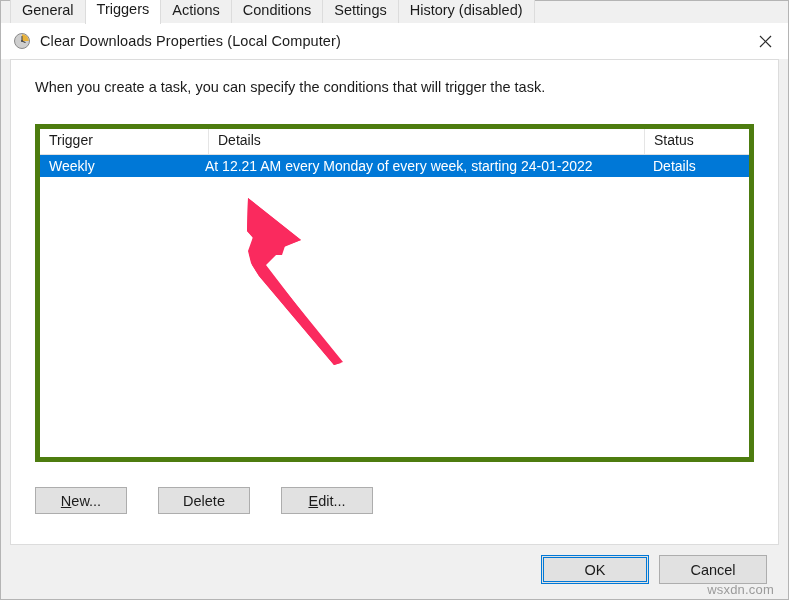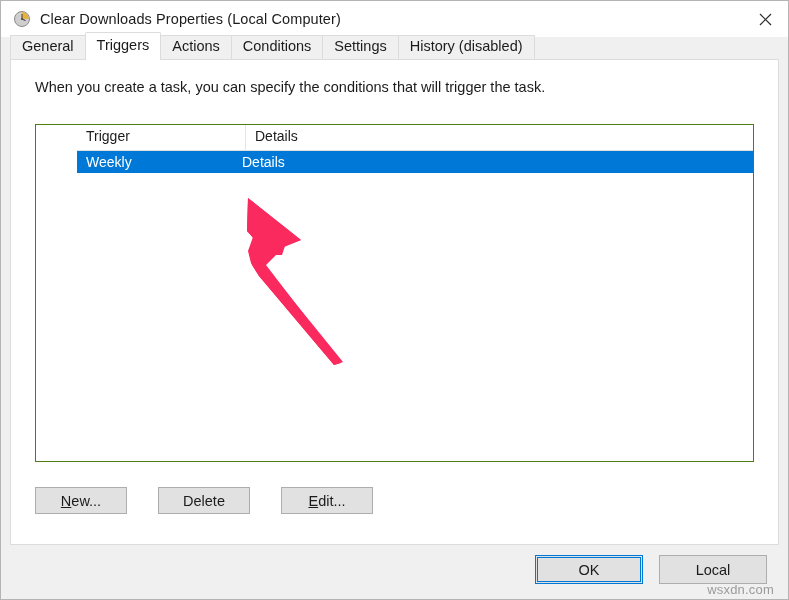--- a/index.html
+++ b/index.html
@@ -121,25 +121,24 @@
     text-align: right;
   }
 
   
   #listview {
     position: absolute;
     left: 24px;
     top: 64px;
     right: 24px;
     bottom: 82px;
-    border: 1px solid #4d7c0f;
+    border: 5px solid #4d7c0f;
     background: #ffffff;
     box-sizing: border-box;
     overflow: hidden;
-    padding-left: 41px;
   }
   #list-header {
     display: flex;
     height: 25px;
     border-bottom: 1px solid #e0e0e0;
     background: #ffffff;
   }
   .hcell {
     font-size: 14px;
     color: #1b1b1b;
@@ -202,21 +201,21 @@
     height: 54px;
     flex: none;
     background: #f0f0f0;
     position: relative;
   }
   #footer-buttons {
     position: absolute;
     right: 21px;
     top: 10px;
     display: flex;
-    gap: 16px;
+    gap: 10px;
   }
   .btn-footer {
     min-width: 108px;
     height: 29px;
   }
   .btn-footer.default {
     border: 1px solid #0078d7;
     outline: 1px solid #0078d7;
     outline-offset: -3px;
   }
@@ -239,61 +238,63 @@
     width: 110px;
     height: 175px;
     pointer-events: none;
     z-index: 20;
   }
 </style>
 </head>
 <body>
 
 <div id="dialog">
+
+  <div id="tabstrip">
+    <div id="tabs">
+      <div class="tab">General</div>
+      <div class="tab active">Triggers</div>
+      <div class="tab">Actions</div>
+      <div class="tab">Conditions</div>
+      <div class="tab">Settings</div>
+      <div class="tab">History (disabled)</div>
+    </div>
+  </div>
 
   <div id="titlebar">
     <svg id="title-icon" viewBox="0 0 18 18" xmlns="http://www.w3.org/2000/svg">
       <circle cx="9" cy="9" r="7.5" fill="#cfcfcf" stroke="#8a8a8a" stroke-width="1"></circle>
       <path d="M9 2.2 A6.8 6.8 0 0 1 15.8 9 L9 9 Z" fill="#e8b23a"></path>
       <circle cx="9" cy="9" r="0.9" fill="#4a4a4a"></circle>
       <line x1="9" y1="9" x2="9" y2="4.6" stroke="#4a4a4a" stroke-width="1.1" stroke-linecap="round"></line>
       <line x1="9" y1="9" x2="12.2" y2="10.4" stroke="#4a4a4a" stroke-width="1.1" stroke-linecap="round"></line>
     </svg>
     <span id="title-text">Clear Downloads Properties (Local Computer)</span>
     <div id="close-button">
       <svg width="13" height="13" viewBox="0 0 13 13">
         <line x1="1" y1="1" x2="12" y2="12" stroke="#2b2b2b" stroke-width="1.2"></line>
         <line x1="12" y1="1" x2="1" y2="12" stroke="#2b2b2b" stroke-width="1.2"></line>
       </svg>
     </div>
   </div>
 
-  <div id="tabstrip">
-    <div id="tabs">
-      <div class="tab">General</div>
-      <div class="tab active">Triggers</div>
-      <div class="tab">Actions</div>
-      <div class="tab">Conditions</div>
-      <div class="tab">Settings</div>
-      <div class="tab">History (disabled)</div>
-    </div>
-  </div>
-
   <div id="panel">
 
     <div id="description">When you create a task, you can specify the conditions that will trigger the task.</div>
 
     <div id="listview">
       <div id="list-header">
         <div class="hcell col-trigger">Trigger</div>
         <div class="hcell col-details">Details</div>
+        <div class="hcell col-status">Status</div>
       </div>
 
       <div class="row selected">
         <div class="cell col-trigger">Weekly</div>
+        <div class="cell col-details">At 12.21 AM every Monday of every week, starting 24-01-2022</div>
         <div class="cell col-status">Details</div>
       </div>
     </div>
 
     <div id="action-buttons">
       <div class="btn">
           <span><u>N</u><span>ew...</span></span>
         </div>
       <div class="btn">
           <span>Delete</span>
@@ -303,21 +304,21 @@
         </div>
     </div>
   </div>
 
   <div id="footer">
     <div id="footer-buttons">
       <div class="btn btn-footer default">
         <span>OK</span>
       </div>
       <div class="btn btn-footer">
-        <span>Local</span>
+        <span>Cancel</span>
       </div>
     </div>
     <div id="watermark">wsxdn.com</div>
   </div>
 
   <svg id="arrow-annotation" viewBox="0 0 110 175" xmlns="http://www.w3.org/2000/svg">
     <polygon points="2,5 55,47 39,53 36,62 30,62 21,55 16,63 20,74 97,169 88,172 13,83 6,72 3,60 7,45 1,38" fill="#fa2a5e"></polygon>
     <polygon points="2,5 55,47 38,54 20,72 95,170 88,172 13,83 5,70 2,58 7,44 1,38" fill="#fa2a5e"></polygon>
   </svg>
 

